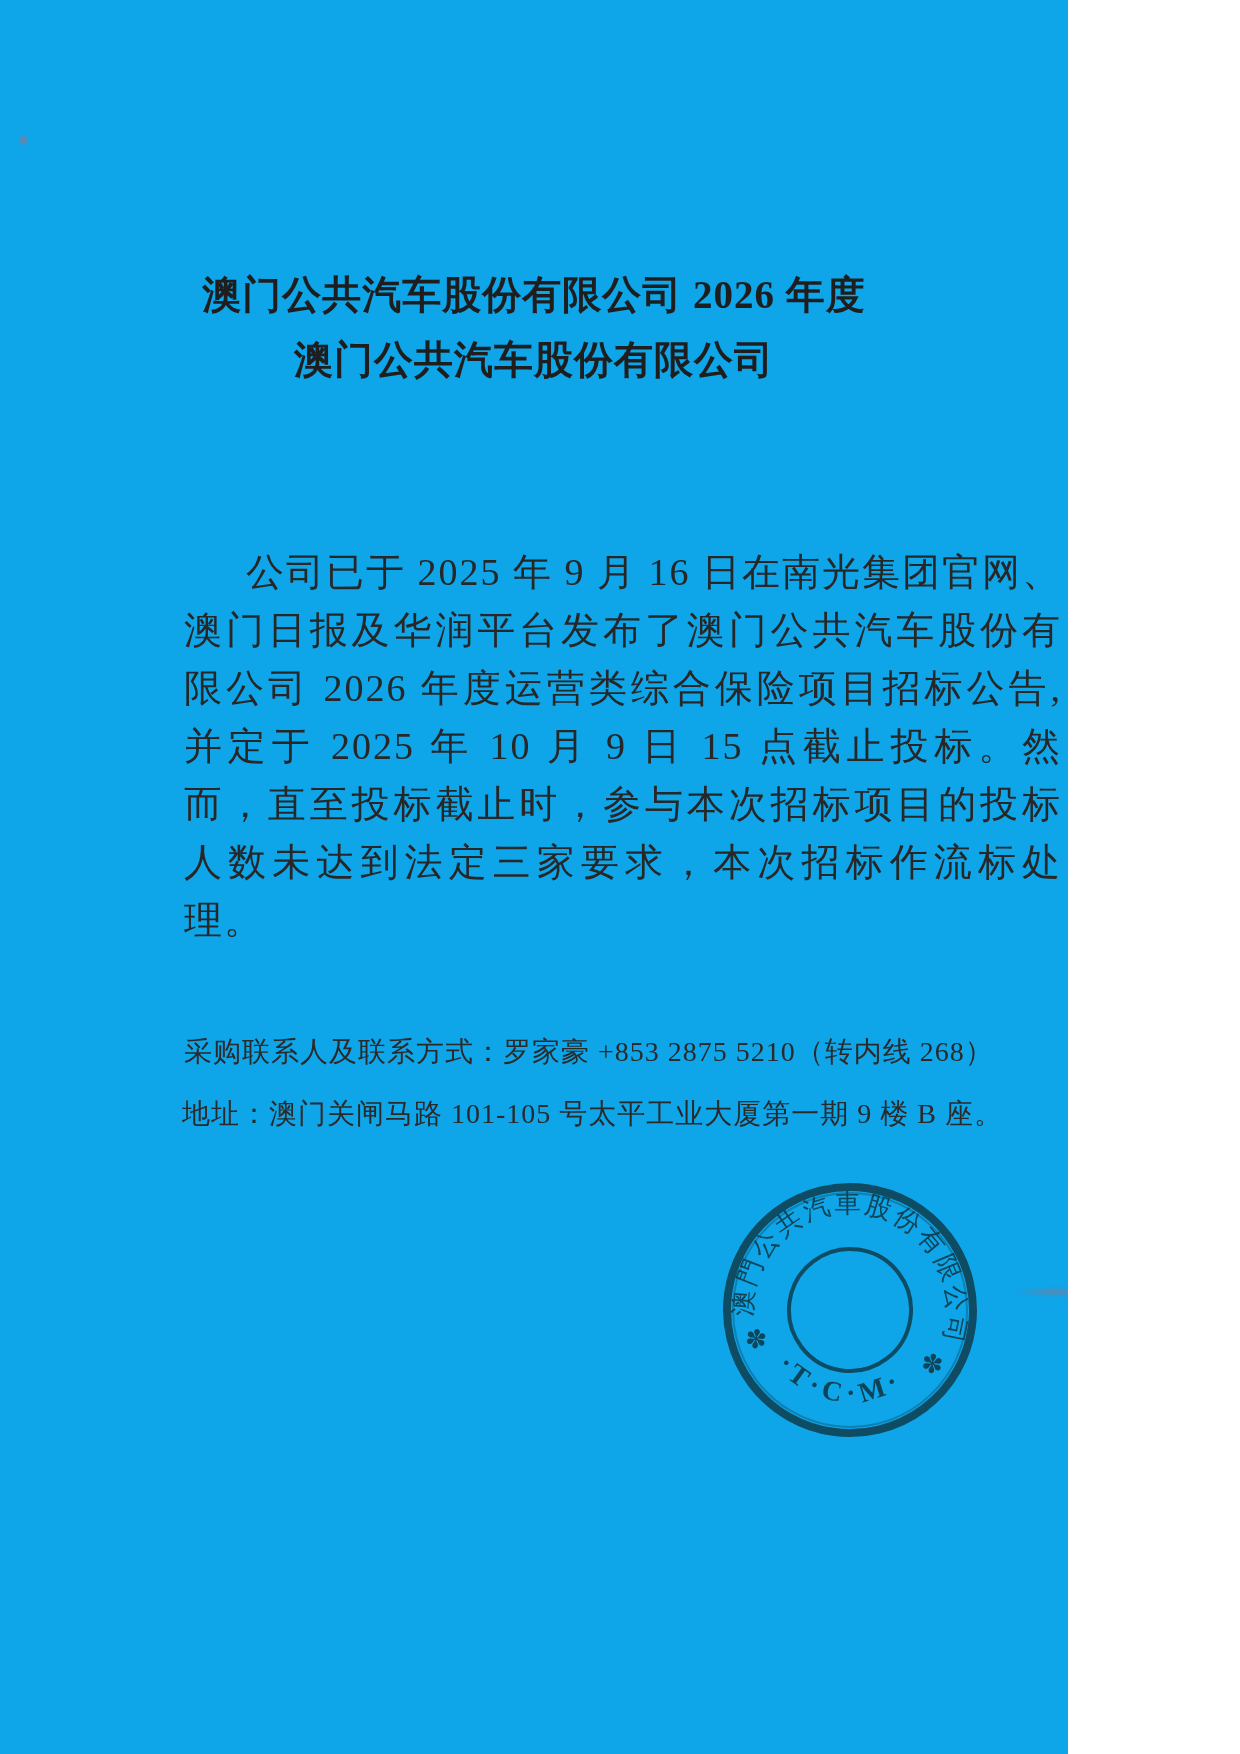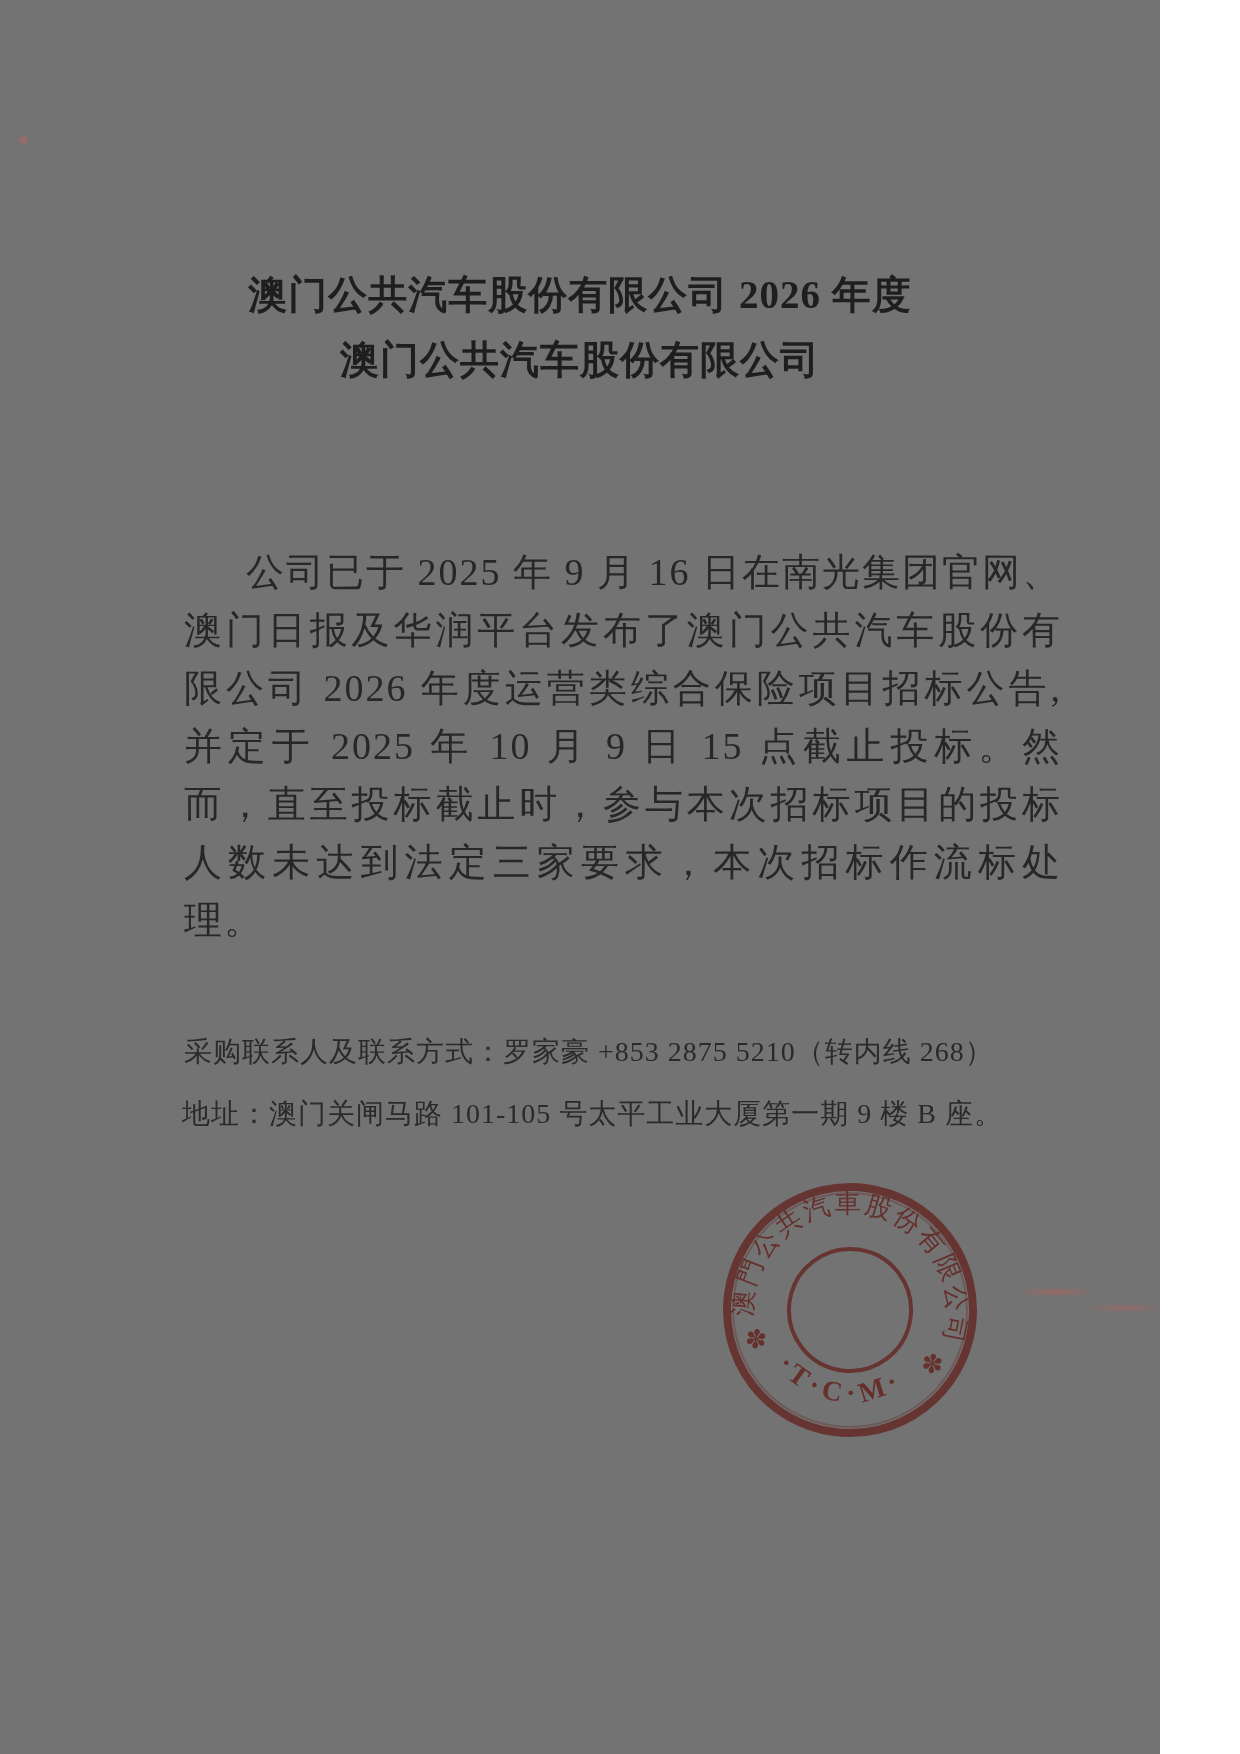--- a/index.html
+++ b/index.html
@@ -1,19 +1,19 @@
 <!DOCTYPE html>
 <html><head>
 <meta charset="utf-8">
 <style>
   html,body{margin:0;padding:0;background:#ffffff;}
   .page{
     position:relative;
-    width:1160px;height:1754px;
-    background:#737373;
+    width:1068px;height:1754px;
+    background:#0ea5e9;
     font-family:"Liberation Serif","DejaVu Serif",serif;
     color:#262626;
     overflow:hidden;
   }
   .title-block{
     position:absolute;top:262px;left:0;width:100%;
     text-align:center;font-weight:700;color:#1e1e1e;
     font-size:39px;line-height:65px;letter-spacing:1px;
   }
   .body-para{

